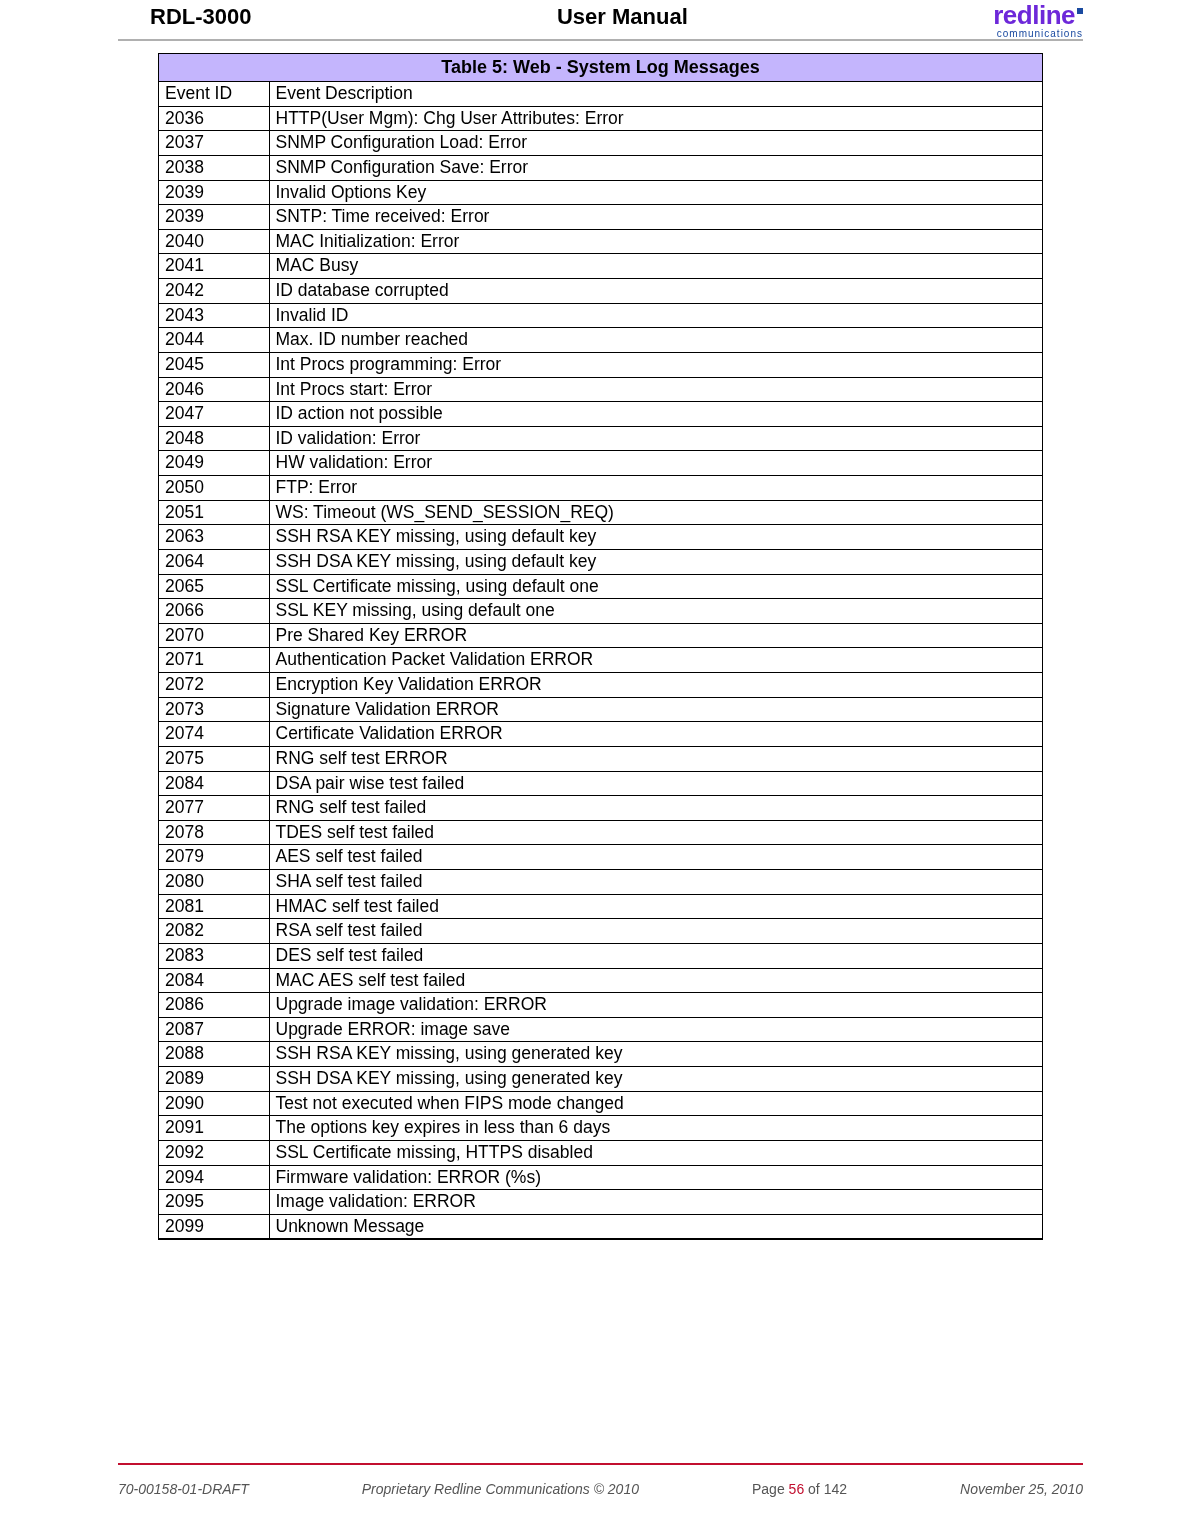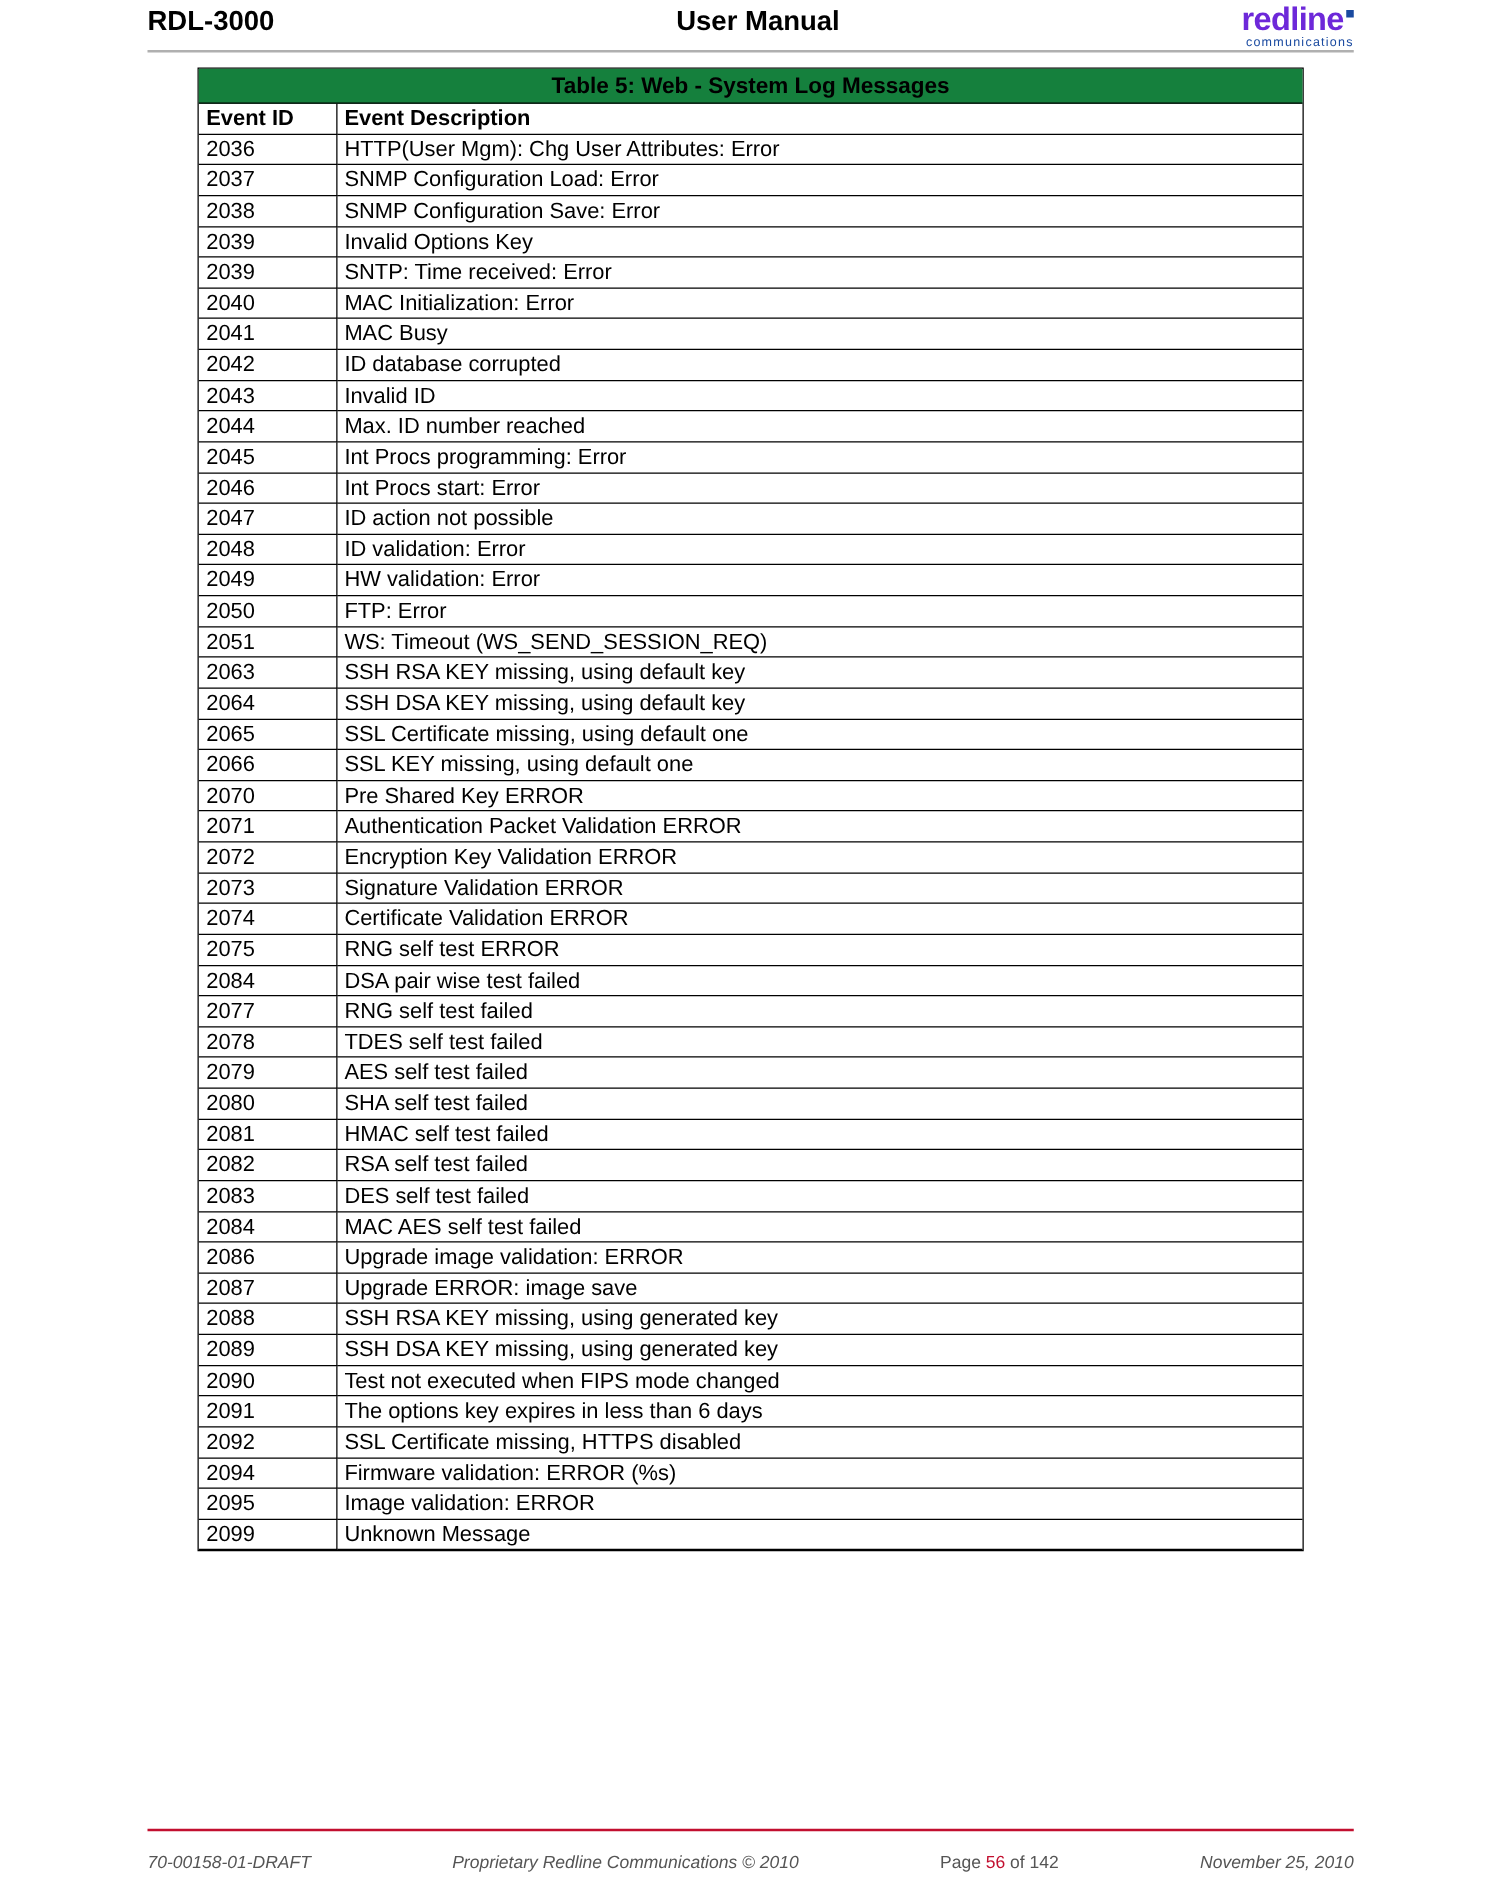--- a/index.html
+++ b/index.html
@@ -15,20 +15,21 @@
     width: 1201px;
     height: 1519px;
     position: relative;
     padding: 0;
   }
   .header-row {
     display: flex;
     align-items: flex-start;
     justify-content: space-between;
     padding: 4px 118px 0 118px;
+    margin-left: 32px;
   }
   .header-left {
     font-size: 22px;
     font-weight: bold;
   }
   .header-center {
     font-size: 22px;
     font-weight: bold;
   }
   .header-right {
@@ -59,21 +60,21 @@
     height: 2px;
     background: #b0b0b0;
     margin: 0 118px;
   }
 
   .table-wrap {
     margin: 12px 158px 0 158px;
     border: 1px solid #000;
   }
   .table-title-row {
-    background: #15803d;
+    background: #c4b5fd;
     text-align: center;
     font-weight: bold;
     font-size: 18px;
     padding: 3px 4px;
     border-bottom: 1px solid #000;
   }
   table {
     width: 100%;
     border-collapse: collapse;
   }
@@ -81,21 +82,21 @@
     border: 1px solid #000;
     border-left: none;
     border-right: none;
     font-size: 17.5px;
     text-align: left;
     padding: 0 6px;
     line-height: 1.35;
     vertical-align: top;
   }
   th {
-    font-weight: bold;
+    font-weight: normal;
   }
   td.col-id, th.col-id {
     width: 110px;
     border-right: 1px solid #000;
   }
   td.col-desc, th.col-desc {
   }
   tbody tr:first-child th,
   tbody tr:first-child td { border-top: none; }
 

